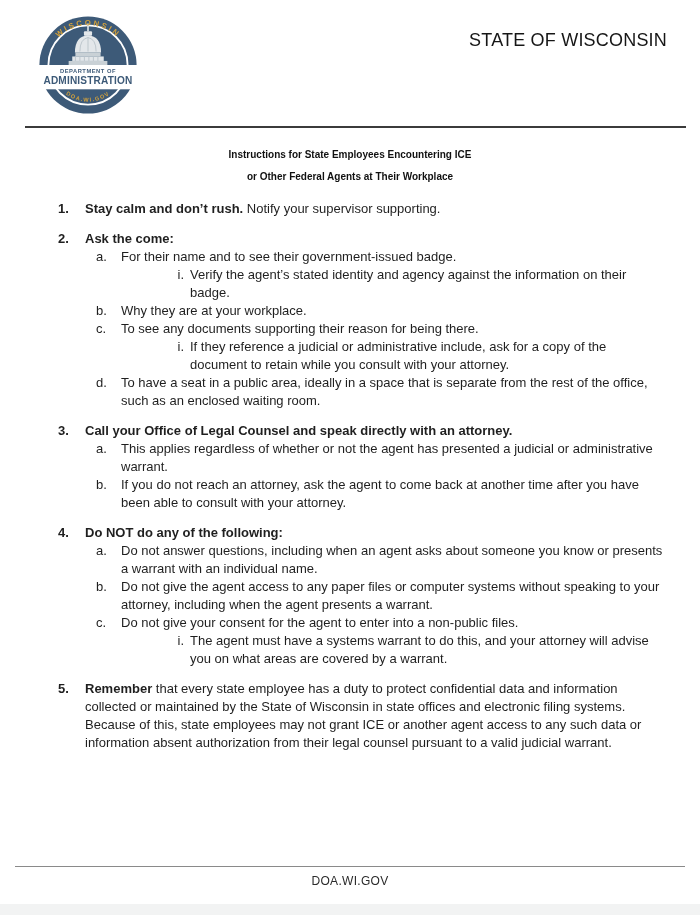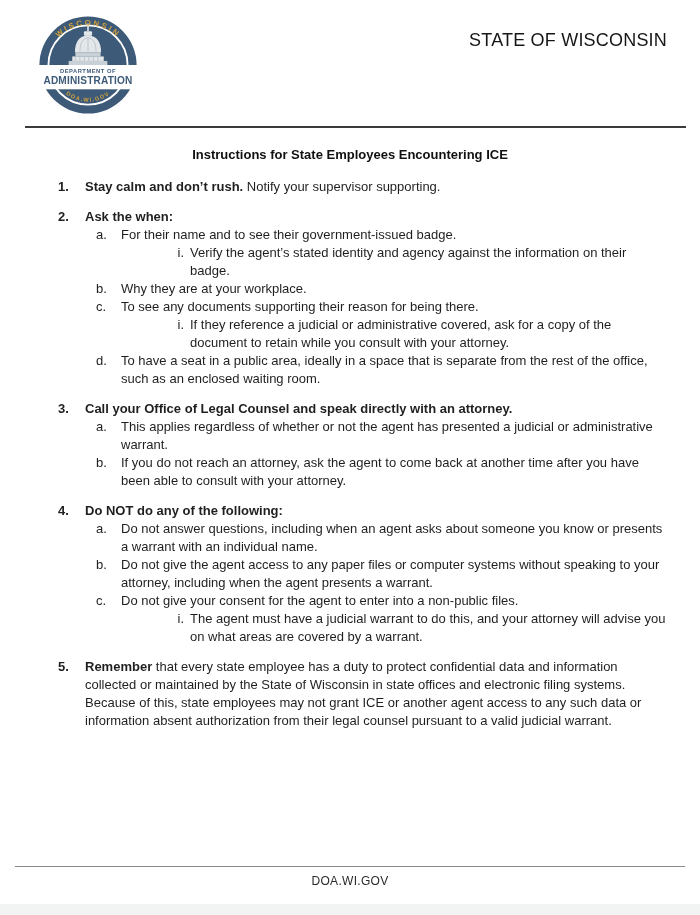--- a/index.html
+++ b/index.html
@@ -20,21 +20,21 @@
     font-size:18px;letter-spacing:.2px;color:#161616;line-height:29px;
     font-weight:500;
   }
   .top-rule{
     position:absolute;left:25px;right:14px;top:126px;
     border:none;border-top:2px solid #3b3b3b;margin:0;
   }
   
   .content{position:absolute;left:0;right:0;top:144px;}
   .doc-title{
-    text-align:center;font-weight:700;font-size:13px;line-height:22px;
+    text-align:center;font-weight:700;font-size:10px;line-height:22px;
     color:#111;margin:0;
   }
   
   .list{margin-top:10px;font-size:13px;line-height:18px;}
   .li{display:flex;margin-right:34px;}
   .li .marker{flex:0 0 auto;}
   .li .txt{flex:1 1 auto;}
   .level0{margin-left:58px;margin-top:12px;}
   .level0 .marker{width:27px;font-weight:700;}
   .level1{margin-left:96px;}
@@ -97,50 +97,51 @@
 
   <div class="org-block">
     <div>STATE OF WISCONSIN</div>
   </div>
 
   <hr class="top-rule">
 
   <div class="content">
     <h1 class="doc-title">
       <span>Instructions for State Employees Encountering ICE</span><br>
+      <span>or Other Federal Agents at Their Workplace</span>
     </h1>
 
     <div class="list" id="instruction-list">
         <div class="li level0">
           <span class="marker">1.</span>
           <span class="txt"><span class="seg-b">Stay calm and don’t rush.</span><span> Notify your supervisor supporting.</span></span>
         </div>
         <div class="li level0">
           <span class="marker">2.</span>
-          <span class="txt"><span class="seg-b">Ask the when:</span></span>
+          <span class="txt"><span class="seg-b">Ask the come:</span></span>
         </div>
         <div class="li level1">
           <span class="marker">a.</span>
           <span class="txt"><span>For their name and to see their government-issued badge.</span></span>
         </div>
         <div class="li level2">
           <span class="marker">i.</span>
           <span class="txt"><span>Verify the agent’s stated identity and agency against the information on their badge.</span></span>
         </div>
         <div class="li level1">
           <span class="marker">b.</span>
           <span class="txt"><span>Why they are at your workplace.</span></span>
         </div>
         <div class="li level1">
           <span class="marker">c.</span>
           <span class="txt"><span>To see any documents supporting their reason for being there.</span></span>
         </div>
         <div class="li level2">
           <span class="marker">i.</span>
-          <span class="txt"><span>If they reference a judicial or administrative covered, ask for a copy of the document to retain while you consult with your attorney.</span></span>
+          <span class="txt"><span>If they reference a judicial or administrative include, ask for a copy of the document to retain while you consult with your attorney.</span></span>
         </div>
         <div class="li level1">
           <span class="marker">d.</span>
           <span class="txt"><span>To have a seat in a public area, ideally in a space that is separate from the rest of the office, such as an enclosed waiting room.</span></span>
         </div>
         <div class="li level0">
           <span class="marker">3.</span>
           <span class="txt"><span class="seg-b">Call your Office of Legal Counsel and speak directly with an attorney.</span></span>
         </div>
         <div class="li level1">
@@ -162,21 +163,21 @@
         <div class="li level1">
           <span class="marker">b.</span>
           <span class="txt"><span>Do not give the agent access to any paper files or computer systems without speaking to your attorney, including when the agent presents a warrant.</span></span>
         </div>
         <div class="li level1">
           <span class="marker">c.</span>
           <span class="txt"><span>Do not give your consent for the agent to enter into a non-public files.</span></span>
         </div>
         <div class="li level2">
           <span class="marker">i.</span>
-          <span class="txt"><span>The agent must have a judicial warrant to do this, and your attorney will advise you on what areas are covered by a warrant.</span></span>
+          <span class="txt"><span>The agent must have a systems warrant to do this, and your attorney will advise you on what areas are covered by a warrant.</span></span>
         </div>
         <div class="li level0">
           <span class="marker">5.</span>
           <span class="txt"><span class="seg-b">Remember</span><span> that every state employee has a duty to protect confidential data and information collected or maintained by the State of Wisconsin in state offices and electronic filing systems. Because of this, state employees may not grant ICE or another agent access to any such data or information absent authorization from their legal counsel pursuant to a valid judicial warrant.</span></span>
         </div>
       </div>
   </div>
 
   <hr class="footer-rule">
   <div class="footer-text">DOA.WI.GOV</div>

